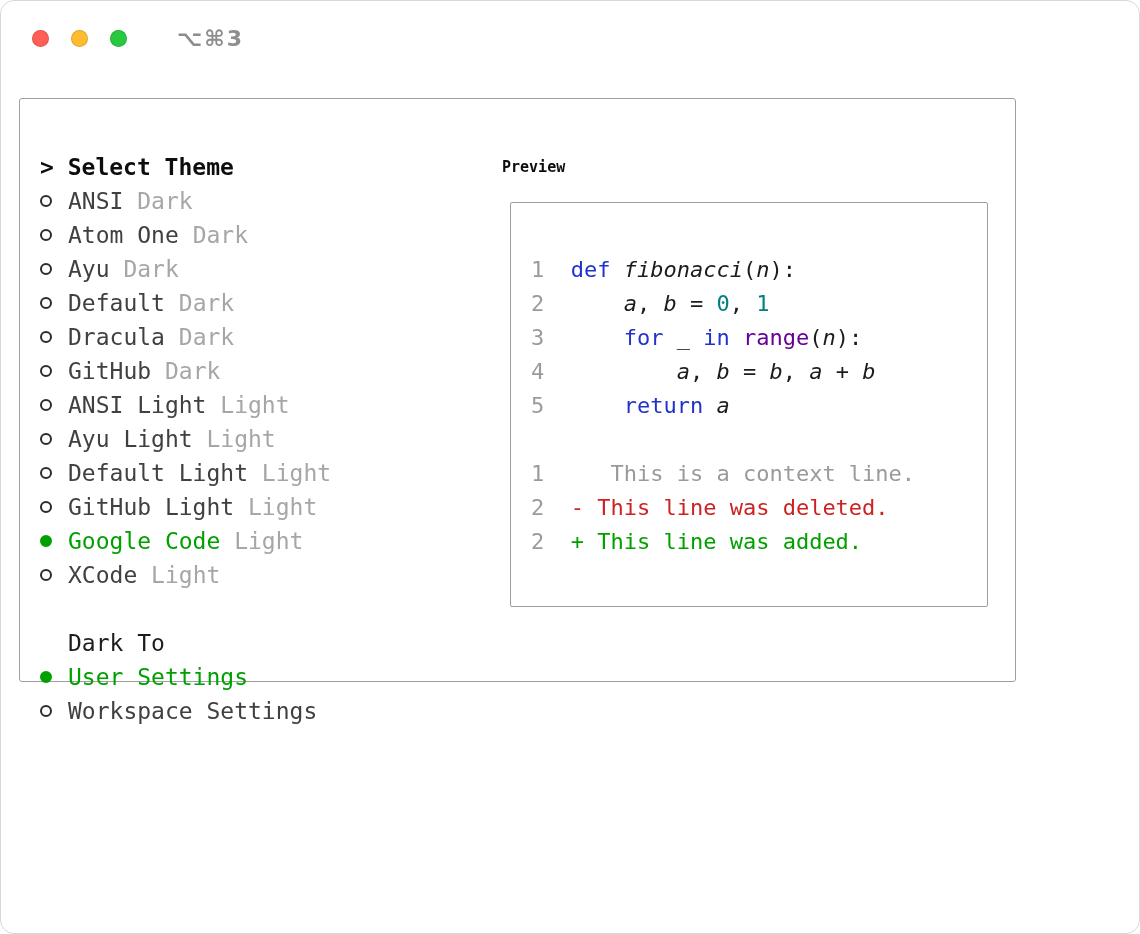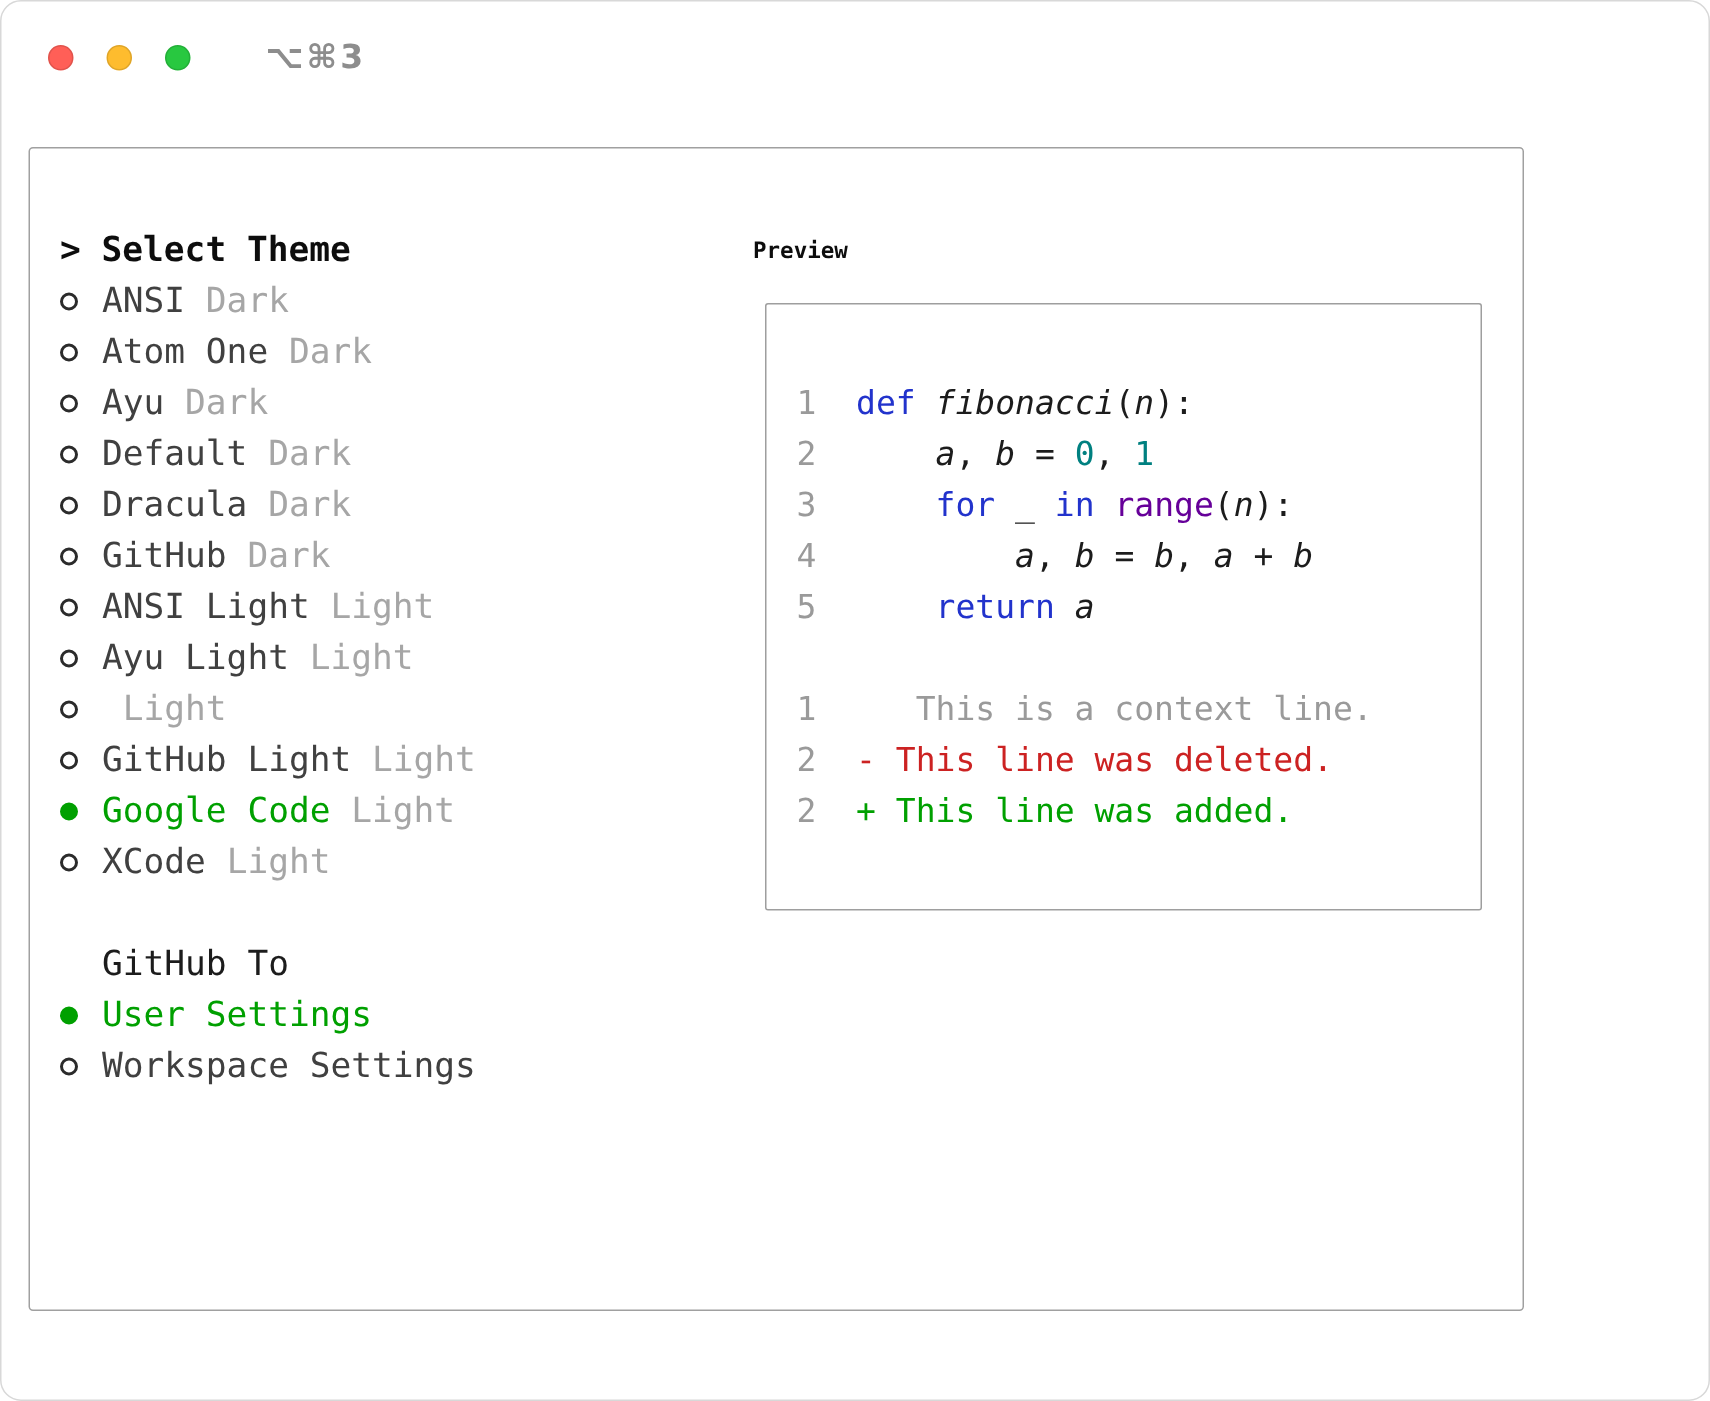--- a/index.html
+++ b/index.html
@@ -46,21 +46,21 @@
     font-size: 22px;
     font-weight: bold;
     letter-spacing: 2px;
     color: #8d8d8d;
   }
 
   
   .panel {
     position: absolute;
     left: 18px; top: 97px;
-    width: 997px; height: 776px;
+    width: 997px; height: 584px;
     box-sizing: border-box;
     border: 1px solid #a0a0a0;
     border-radius: 3px;
     background: #ffffff;
   }
 
   
   .left-col {
     position: absolute;
     left: 20px; top: 51px;
@@ -202,39 +202,40 @@
             <span class="item-name">ANSI Light</span>
             <span class="item-variant">Light</span>
           </div>
           <div class="list-item">
             <span class="radio"></span>
             <span class="item-name">Ayu Light</span>
             <span class="item-variant">Light</span>
           </div>
           <div class="list-item">
             <span class="radio"></span>
+            <span class="item-name">Default Light</span>
             <span class="item-variant">Light</span>
           </div>
           <div class="list-item">
             <span class="radio"></span>
             <span class="item-name">GitHub Light</span>
             <span class="item-variant">Light</span>
           </div>
           <div class="list-item selected">
             <span class="radio"></span>
             <span class="item-name">Google Code</span>
             <span class="item-variant">Light</span>
           </div>
           <div class="list-item">
             <span class="radio"></span>
             <span class="item-name">XCode</span>
             <span class="item-variant">Light</span>
           </div>
         </div>
-      <div class="apply-title">GitHub To</div>
+      <div class="apply-title">Dark To</div>
       <div class="apply-list">
           <div class="list-item selected">
             <span class="radio"></span>
             <span class="item-name">User Settings</span>
           </div>
           <div class="list-item">
             <span class="radio"></span>
             <span class="item-name">Workspace Settings</span>
           </div>
         </div>

